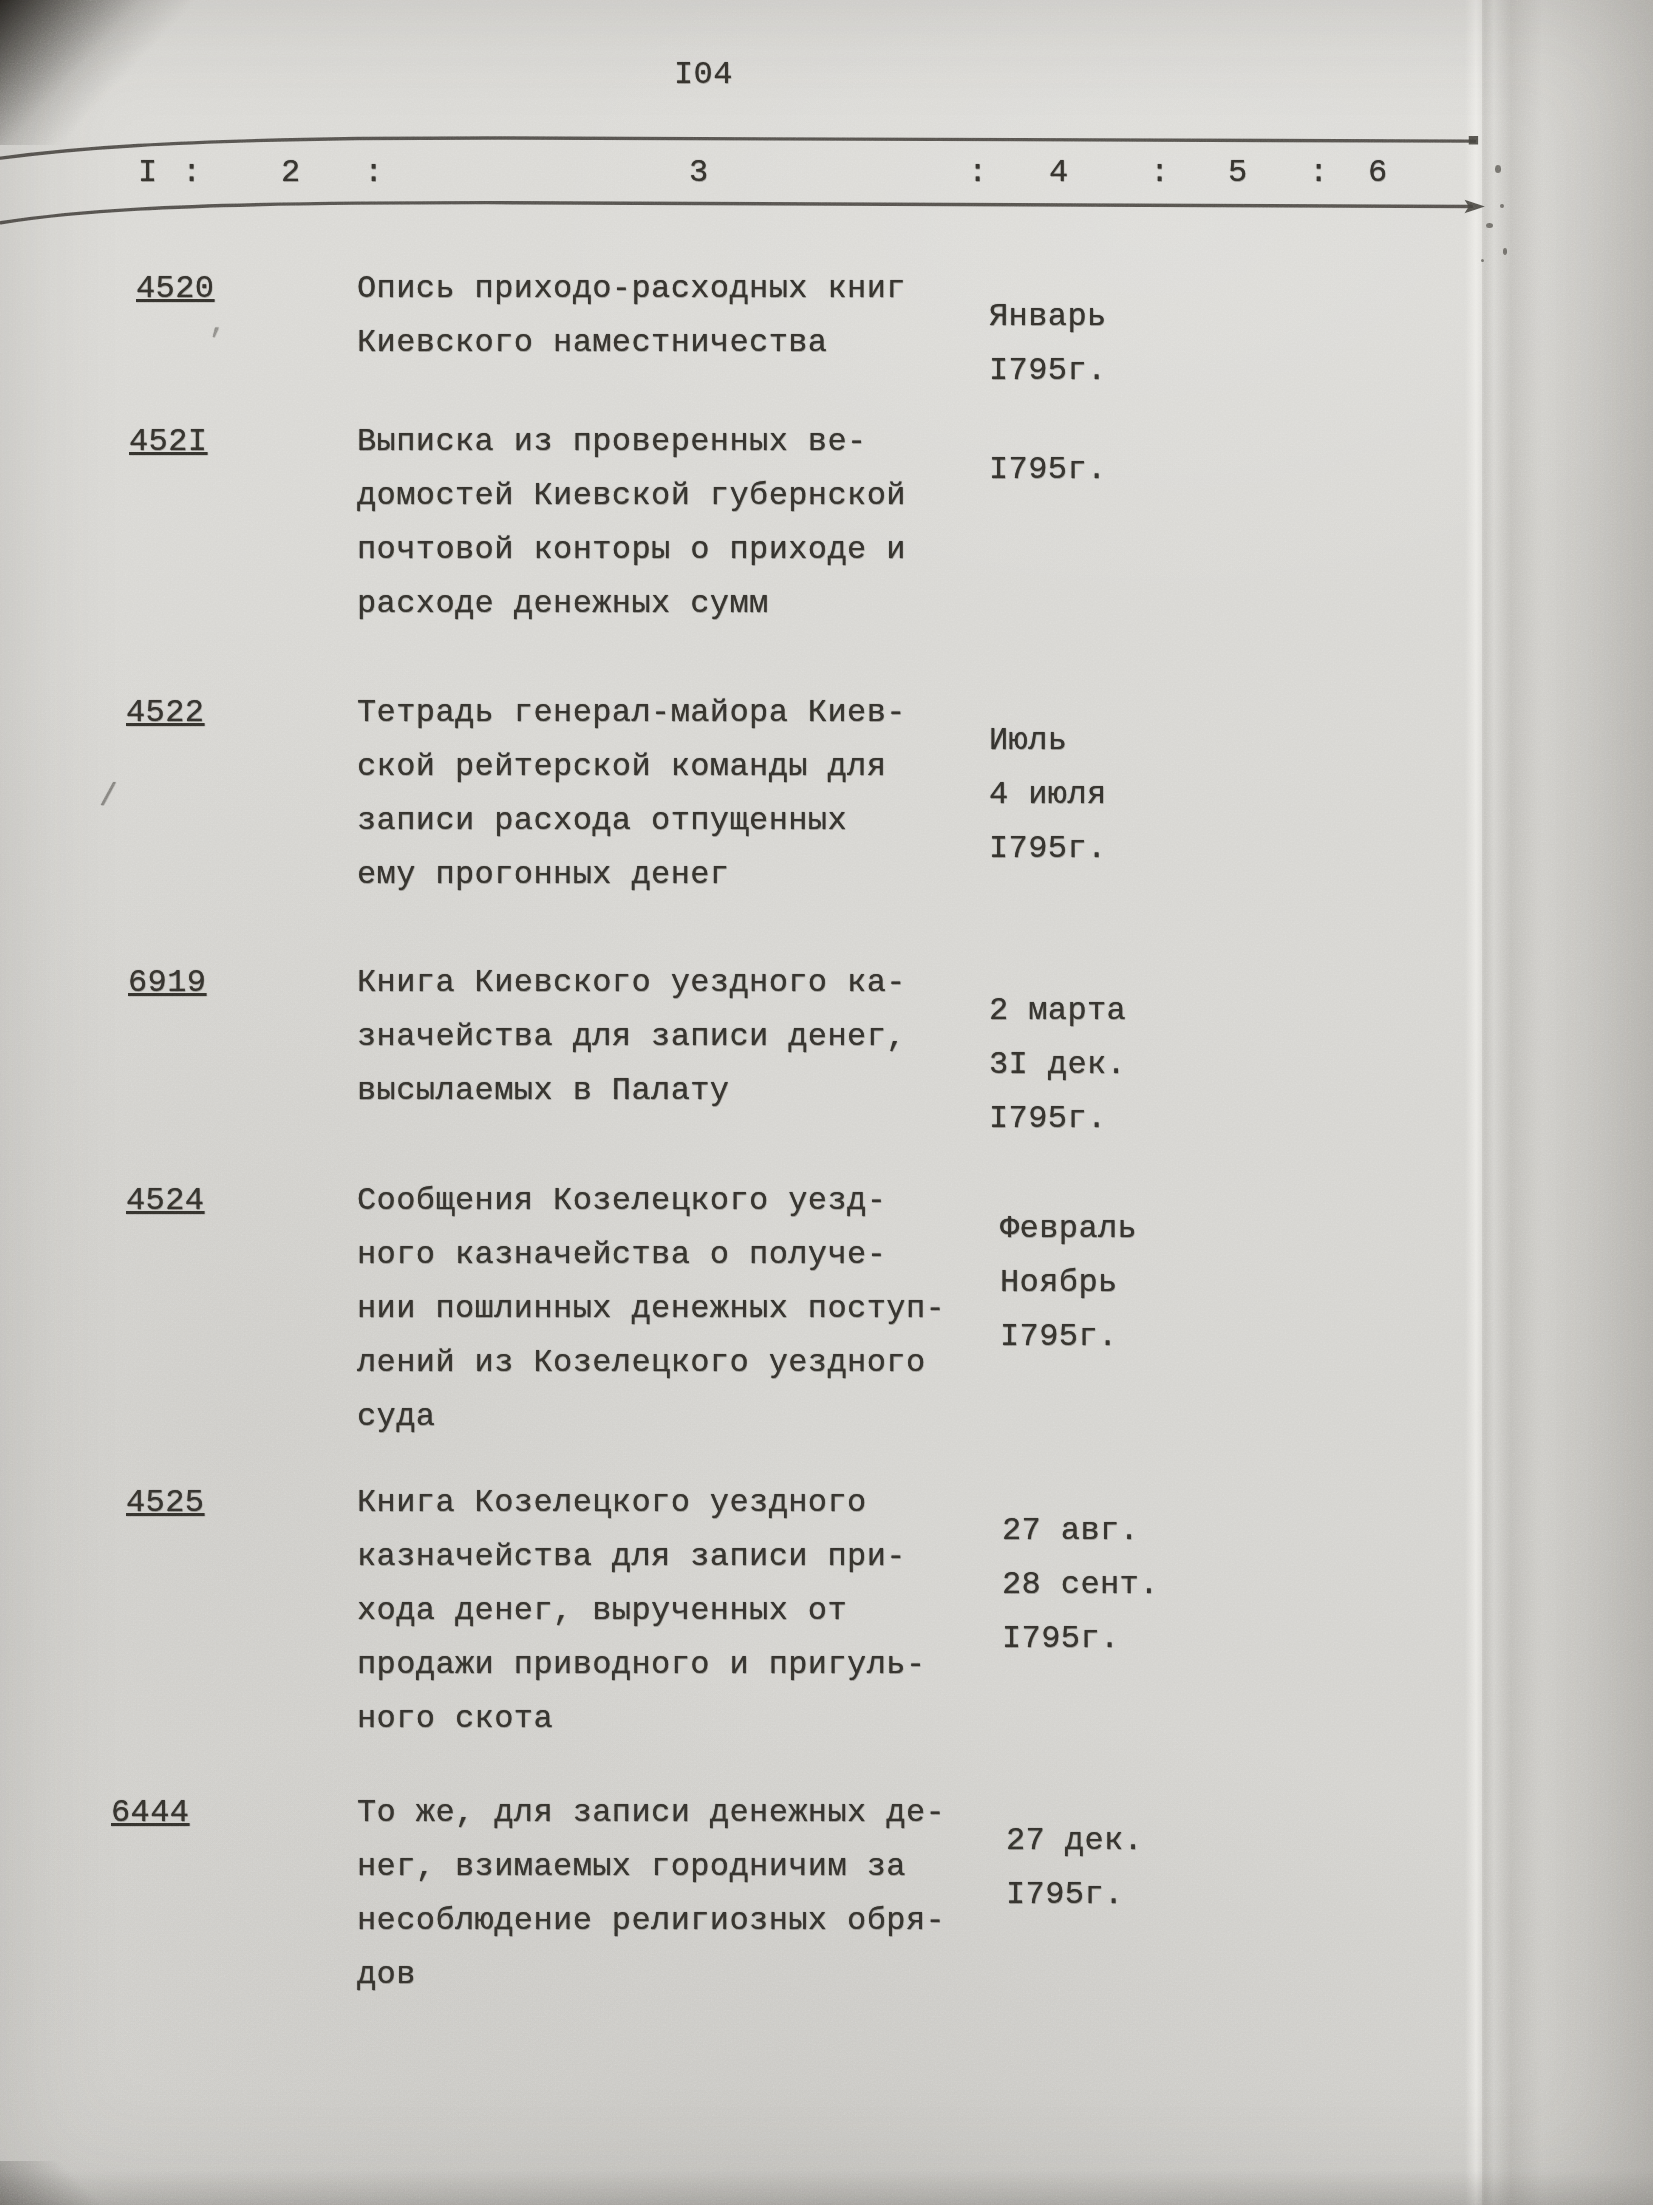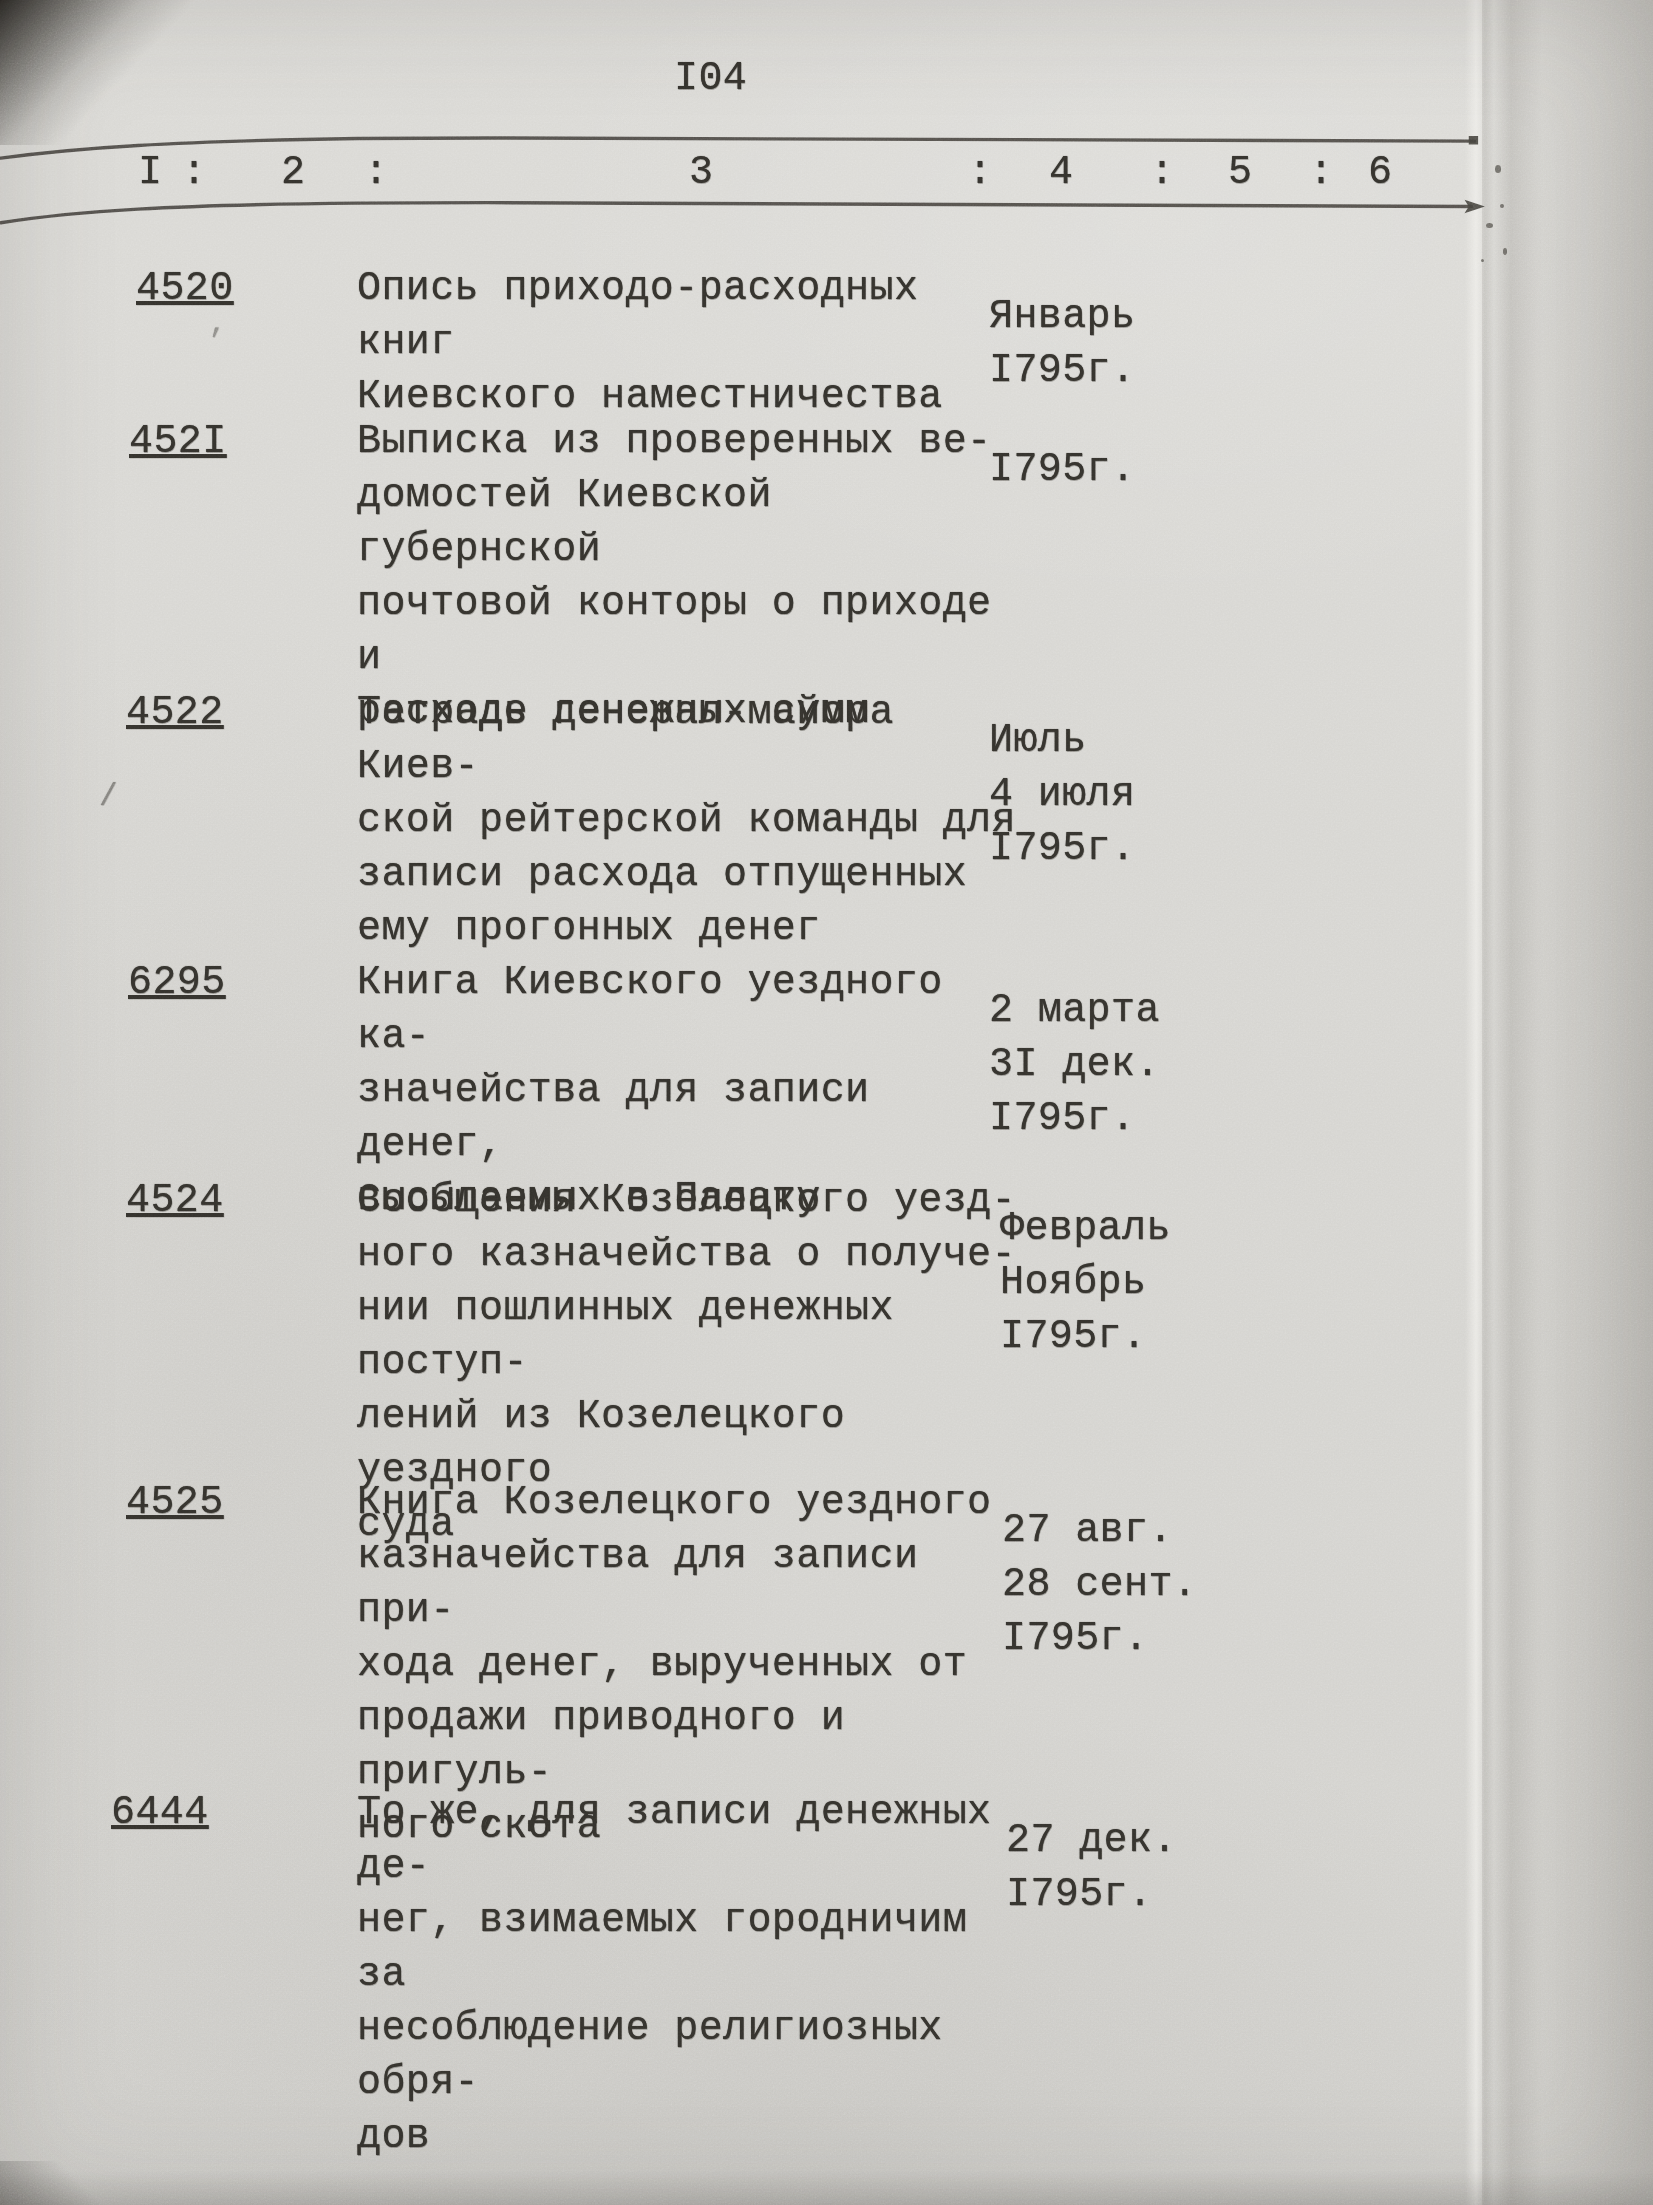--- a/index.html
+++ b/index.html
@@ -9,21 +9,21 @@
     overflow:hidden;
     font-family:"Liberation Mono","DejaVu Sans Mono",monospace;
     color:#34322d;
     background:
       radial-gradient(1106px 681px at 70% 10%, rgba(255,255,255,0.10), rgba(255,255,255,0) 60%),
       radial-gradient(851px 1276px at 15% 65%, rgba(118,114,108,0.07), rgba(118,114,108,0) 65%),
       radial-gradient(1446px 766px at 45% 100%, rgba(108,104,98,0.10), rgba(108,104,98,0) 70%),
       linear-gradient(180deg,#dbdad6 0%,#d7d6d2 38%,#d2d1cd 100%);
   }
   .typed{
-    font-size:40px;
+    font-size:32px;
     letter-spacing:0.4px;
     text-shadow:0 0 1px rgba(50,48,43,0.8), 0.5px 0.5px 0.5px rgba(60,57,52,0.35);
   }
   .page-number{position:absolute;left:674px;top:56px;}
   .header-row{position:absolute;left:0;top:146px;width:1654px;height:54px;}
   .header-row span{position:absolute;top:0;line-height:54px;}
   .entry{position:absolute;left:0;width:1654px;height:0;overflow:visible;}
   .entry .num{position:absolute;top:0;line-height:54px;text-decoration:underline;}
   .entry .desc{position:absolute;left:357px;top:0;width:681px;line-height:54px;white-space:pre-line;}
   .entry .dates{position:absolute;left:989px;top:0;width:281px;line-height:54px;white-space:pre-line;margin-top:28px;}
@@ -133,21 +133,21 @@
     <div class="desc typed">Тетрадь генерал-майора Киев-
 ской рейтерской команды для
 записи расхода отпущенных
 ему прогонных денег</div>
     <div class="dates typed">Июль
 4 июля
 I795г.</div>
   </div>
 
   <div class="entry" style="top:956px">
-    <span class="num typed" style="left:128px">6295</span>
+    <span class="num typed" style="left:128px">6919</span>
     <div class="desc typed">Книга Киевского уездного ка-
 значейства для записи денег,
 высылаемых в Палату</div>
     <div class="dates typed">2 марта
 3I дек.
 I795г.</div>
   </div>
 
   <div class="entry" style="top:1174px">
     <span class="num typed" style="left:126px">4524</span>

